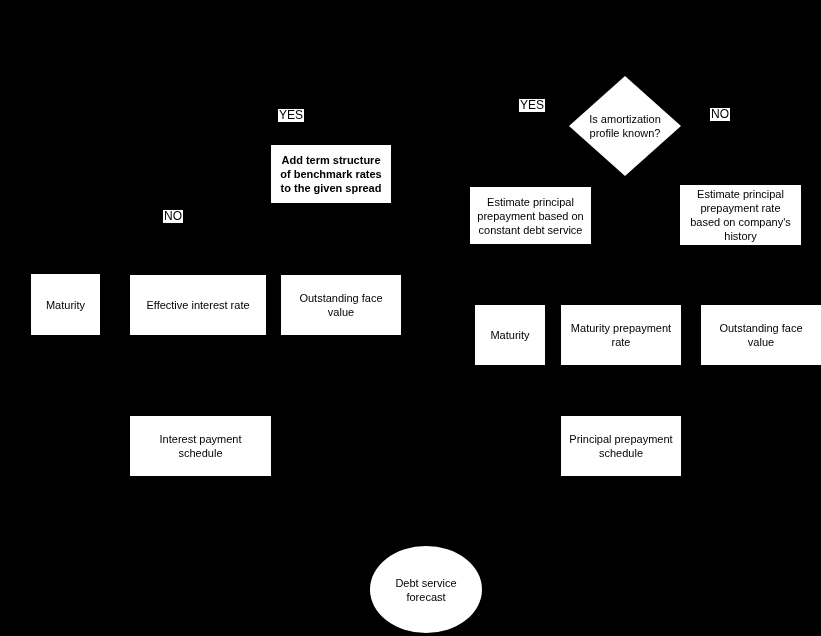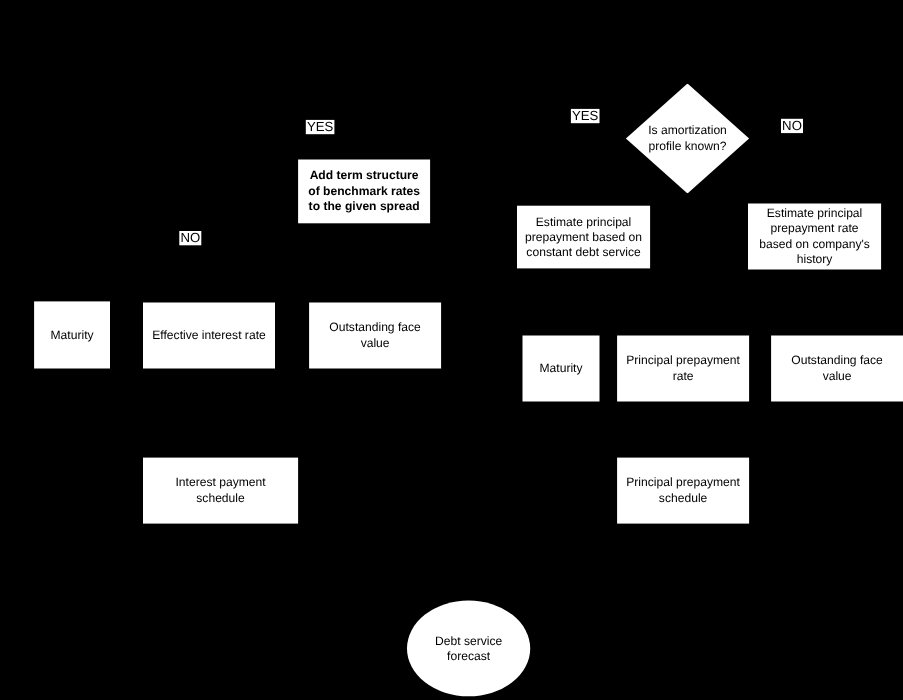--- a/index.html
+++ b/index.html
@@ -59,21 +59,21 @@
   <div class="node process" style="left:271px; top:145px; width:120px; height:58px;">
     <span class="txt" style="max-width:104px;font-weight:bold;">Add term structure of benchmark rates to the given spread</span>
   </div>
 
   <div class="edge-label" style="left:163px; top:210px;">NO</div>
 
   <div class="node process" style="left:31px; top:274px; width:69px; height:61px;">
     <span class="txt">Maturity</span>
   </div>
 
-  <div class="node process" style="left:130px; top:275px; width:120px; height:60px;justify-content:center;">
+  <div class="node process" style="left:130px; top:275px; width:136px; height:60px;justify-content:center;">
     <span class="txt" style="max-width:116px;">Effective interest rate</span>
   </div>
 
   <div class="node process" style="left:281px; top:275px; width:120px; height:60px;">
     <span class="txt" style="max-width:95px;">Outstanding face value</span>
   </div>
 
   <div class="node process" style="left:130px; top:416px; width:141px; height:60px;">
     <span class="txt" style="max-width:105px;">Interest payment schedule</span>
   </div>
@@ -92,21 +92,21 @@
 
   <div class="node process" style="left:680px; top:185px; width:121px; height:60px;">
     <span class="txt" style="max-width:102px;">Estimate principal prepayment rate based on company's history</span>
   </div>
 
   <div class="node process" style="left:475px; top:305px; width:70px; height:60px;">
     <span class="txt">Maturity</span>
   </div>
 
   <div class="node process" style="left:561px; top:305px; width:120px; height:60px;">
-    <span class="txt" style="max-width:105px;">Principal prepayment rate</span>
+    <span class="txt" style="max-width:105px;">Maturity prepayment rate</span>
   </div>
 
   <div class="node process" style="left:701px; top:305px; width:120px; height:60px;">
     <span class="txt" style="max-width:95px;">Outstanding face value</span>
   </div>
 
   <div class="node terminal" style="left:370px; top:546px; width:112px; height:87px;">
     <span class="txt" style="max-width:80px;">Debt service forecast</span>
   </div>
 

